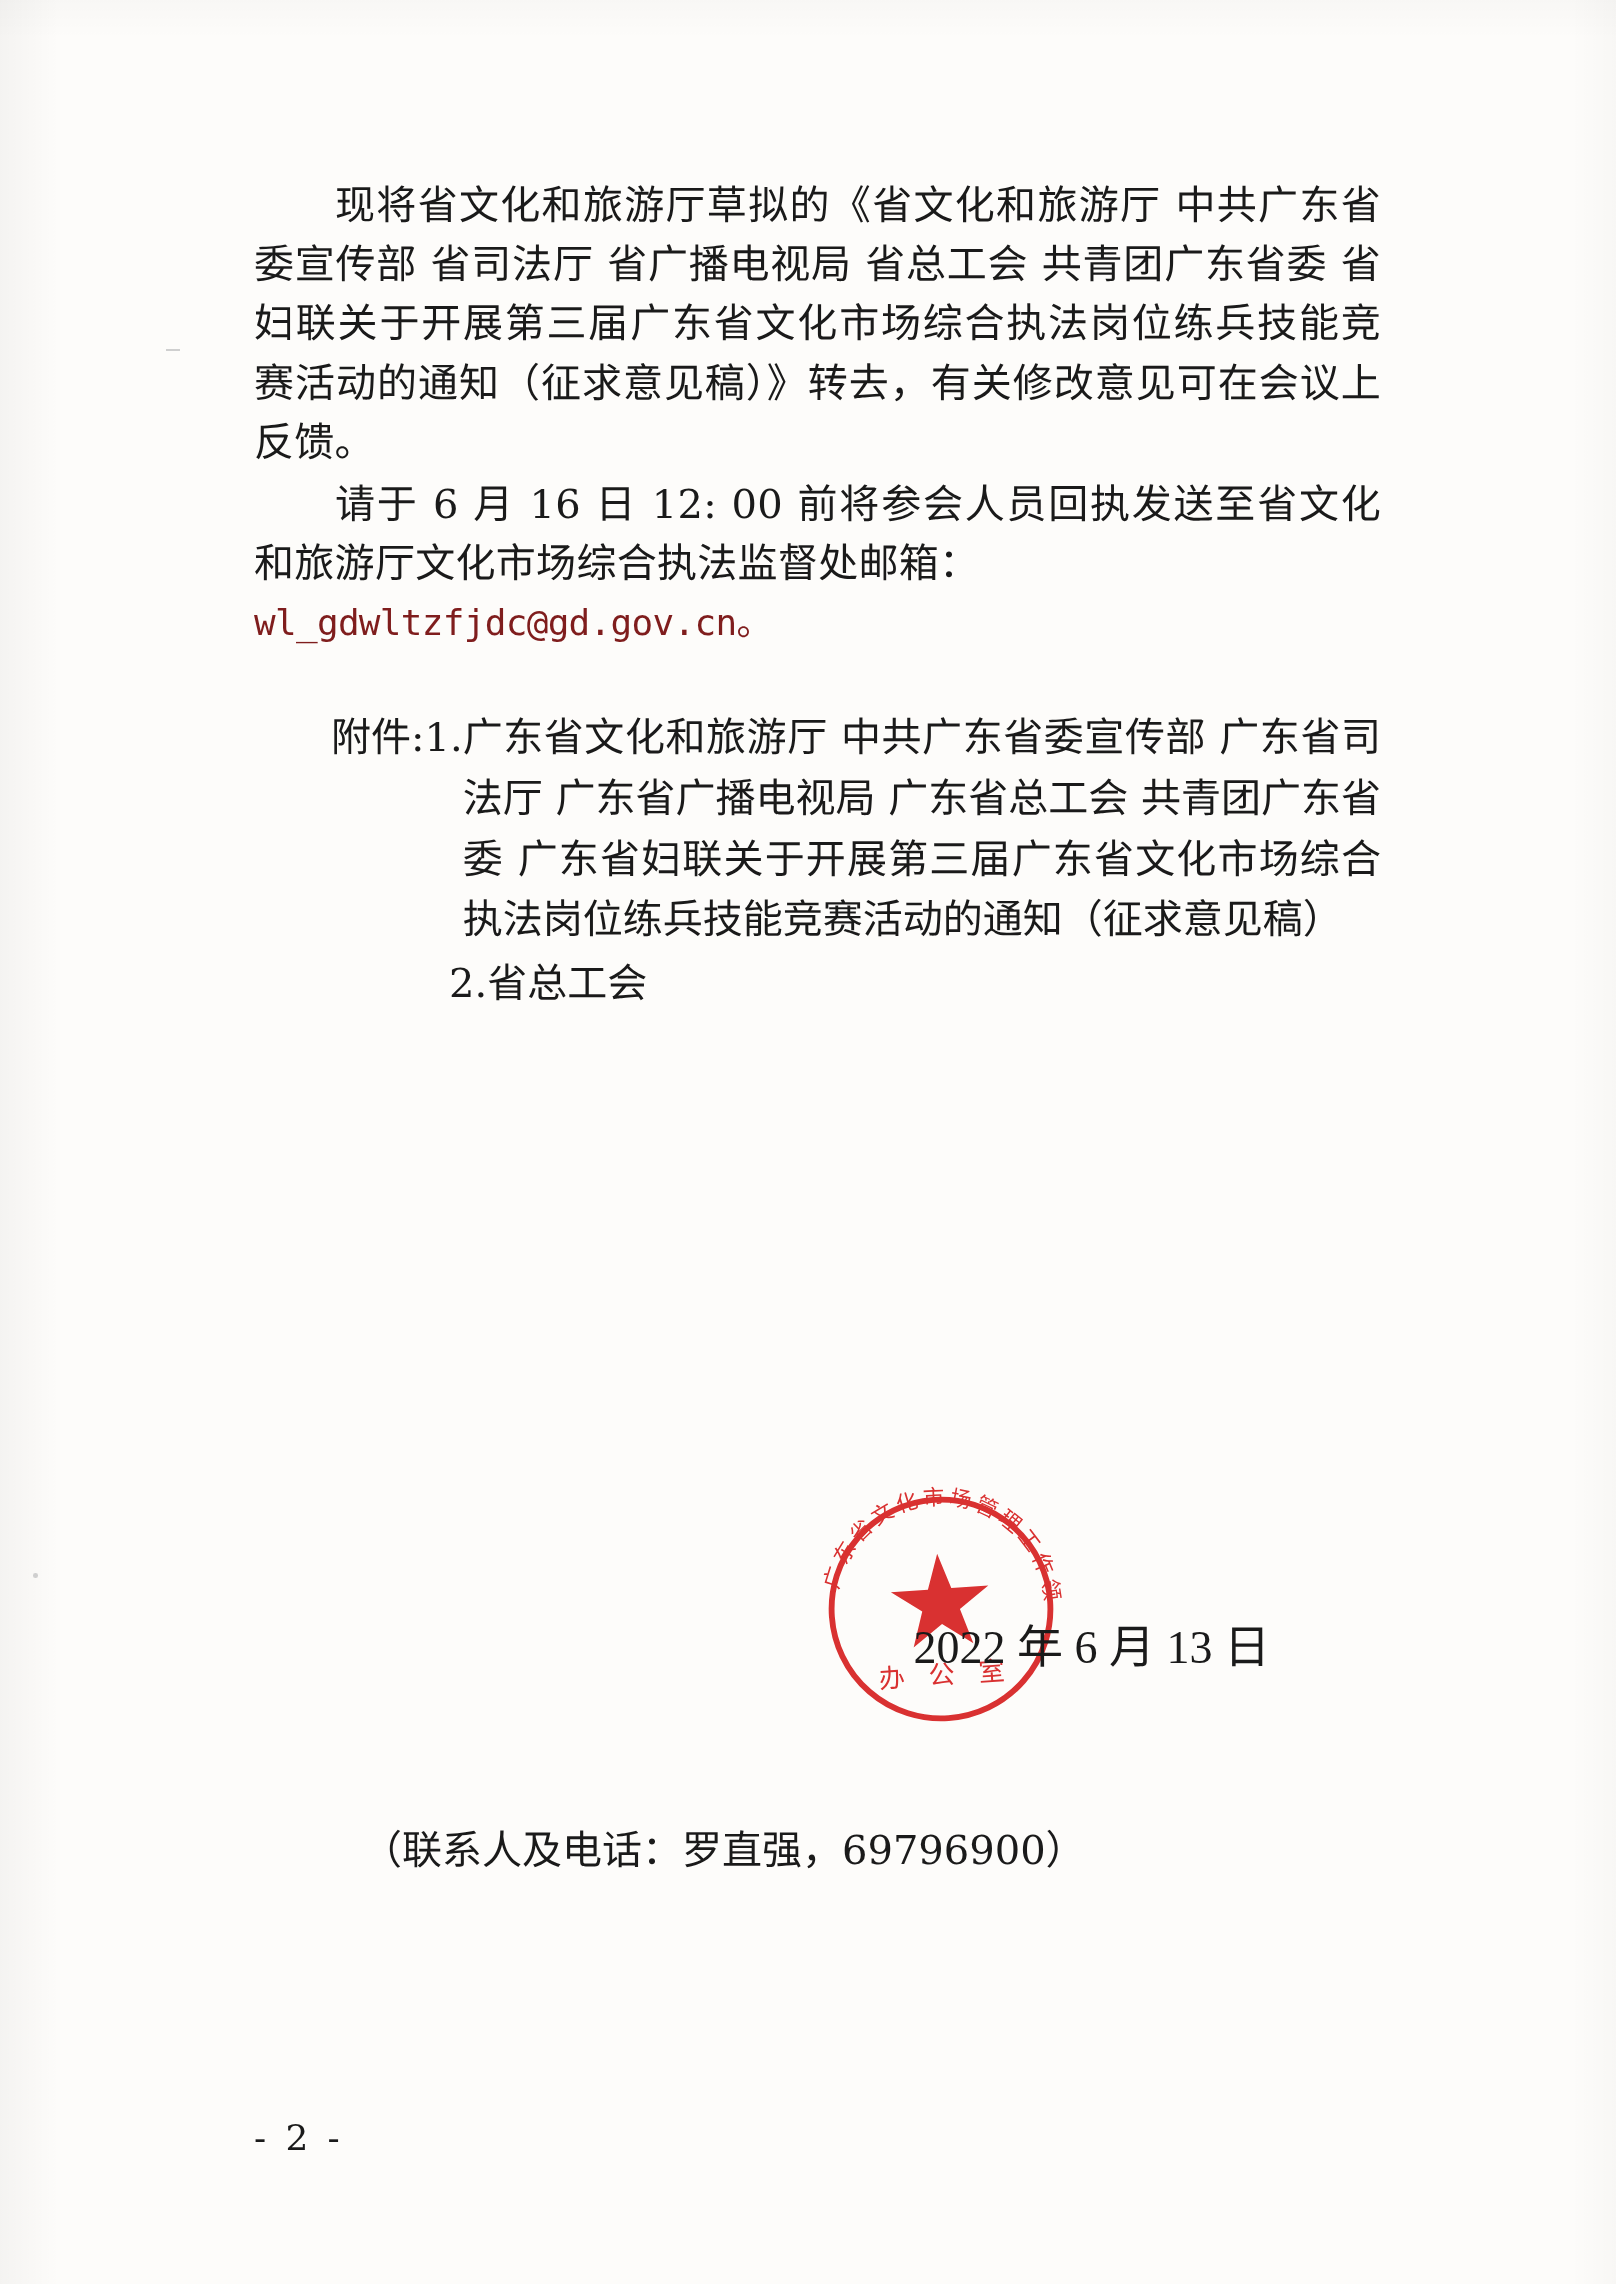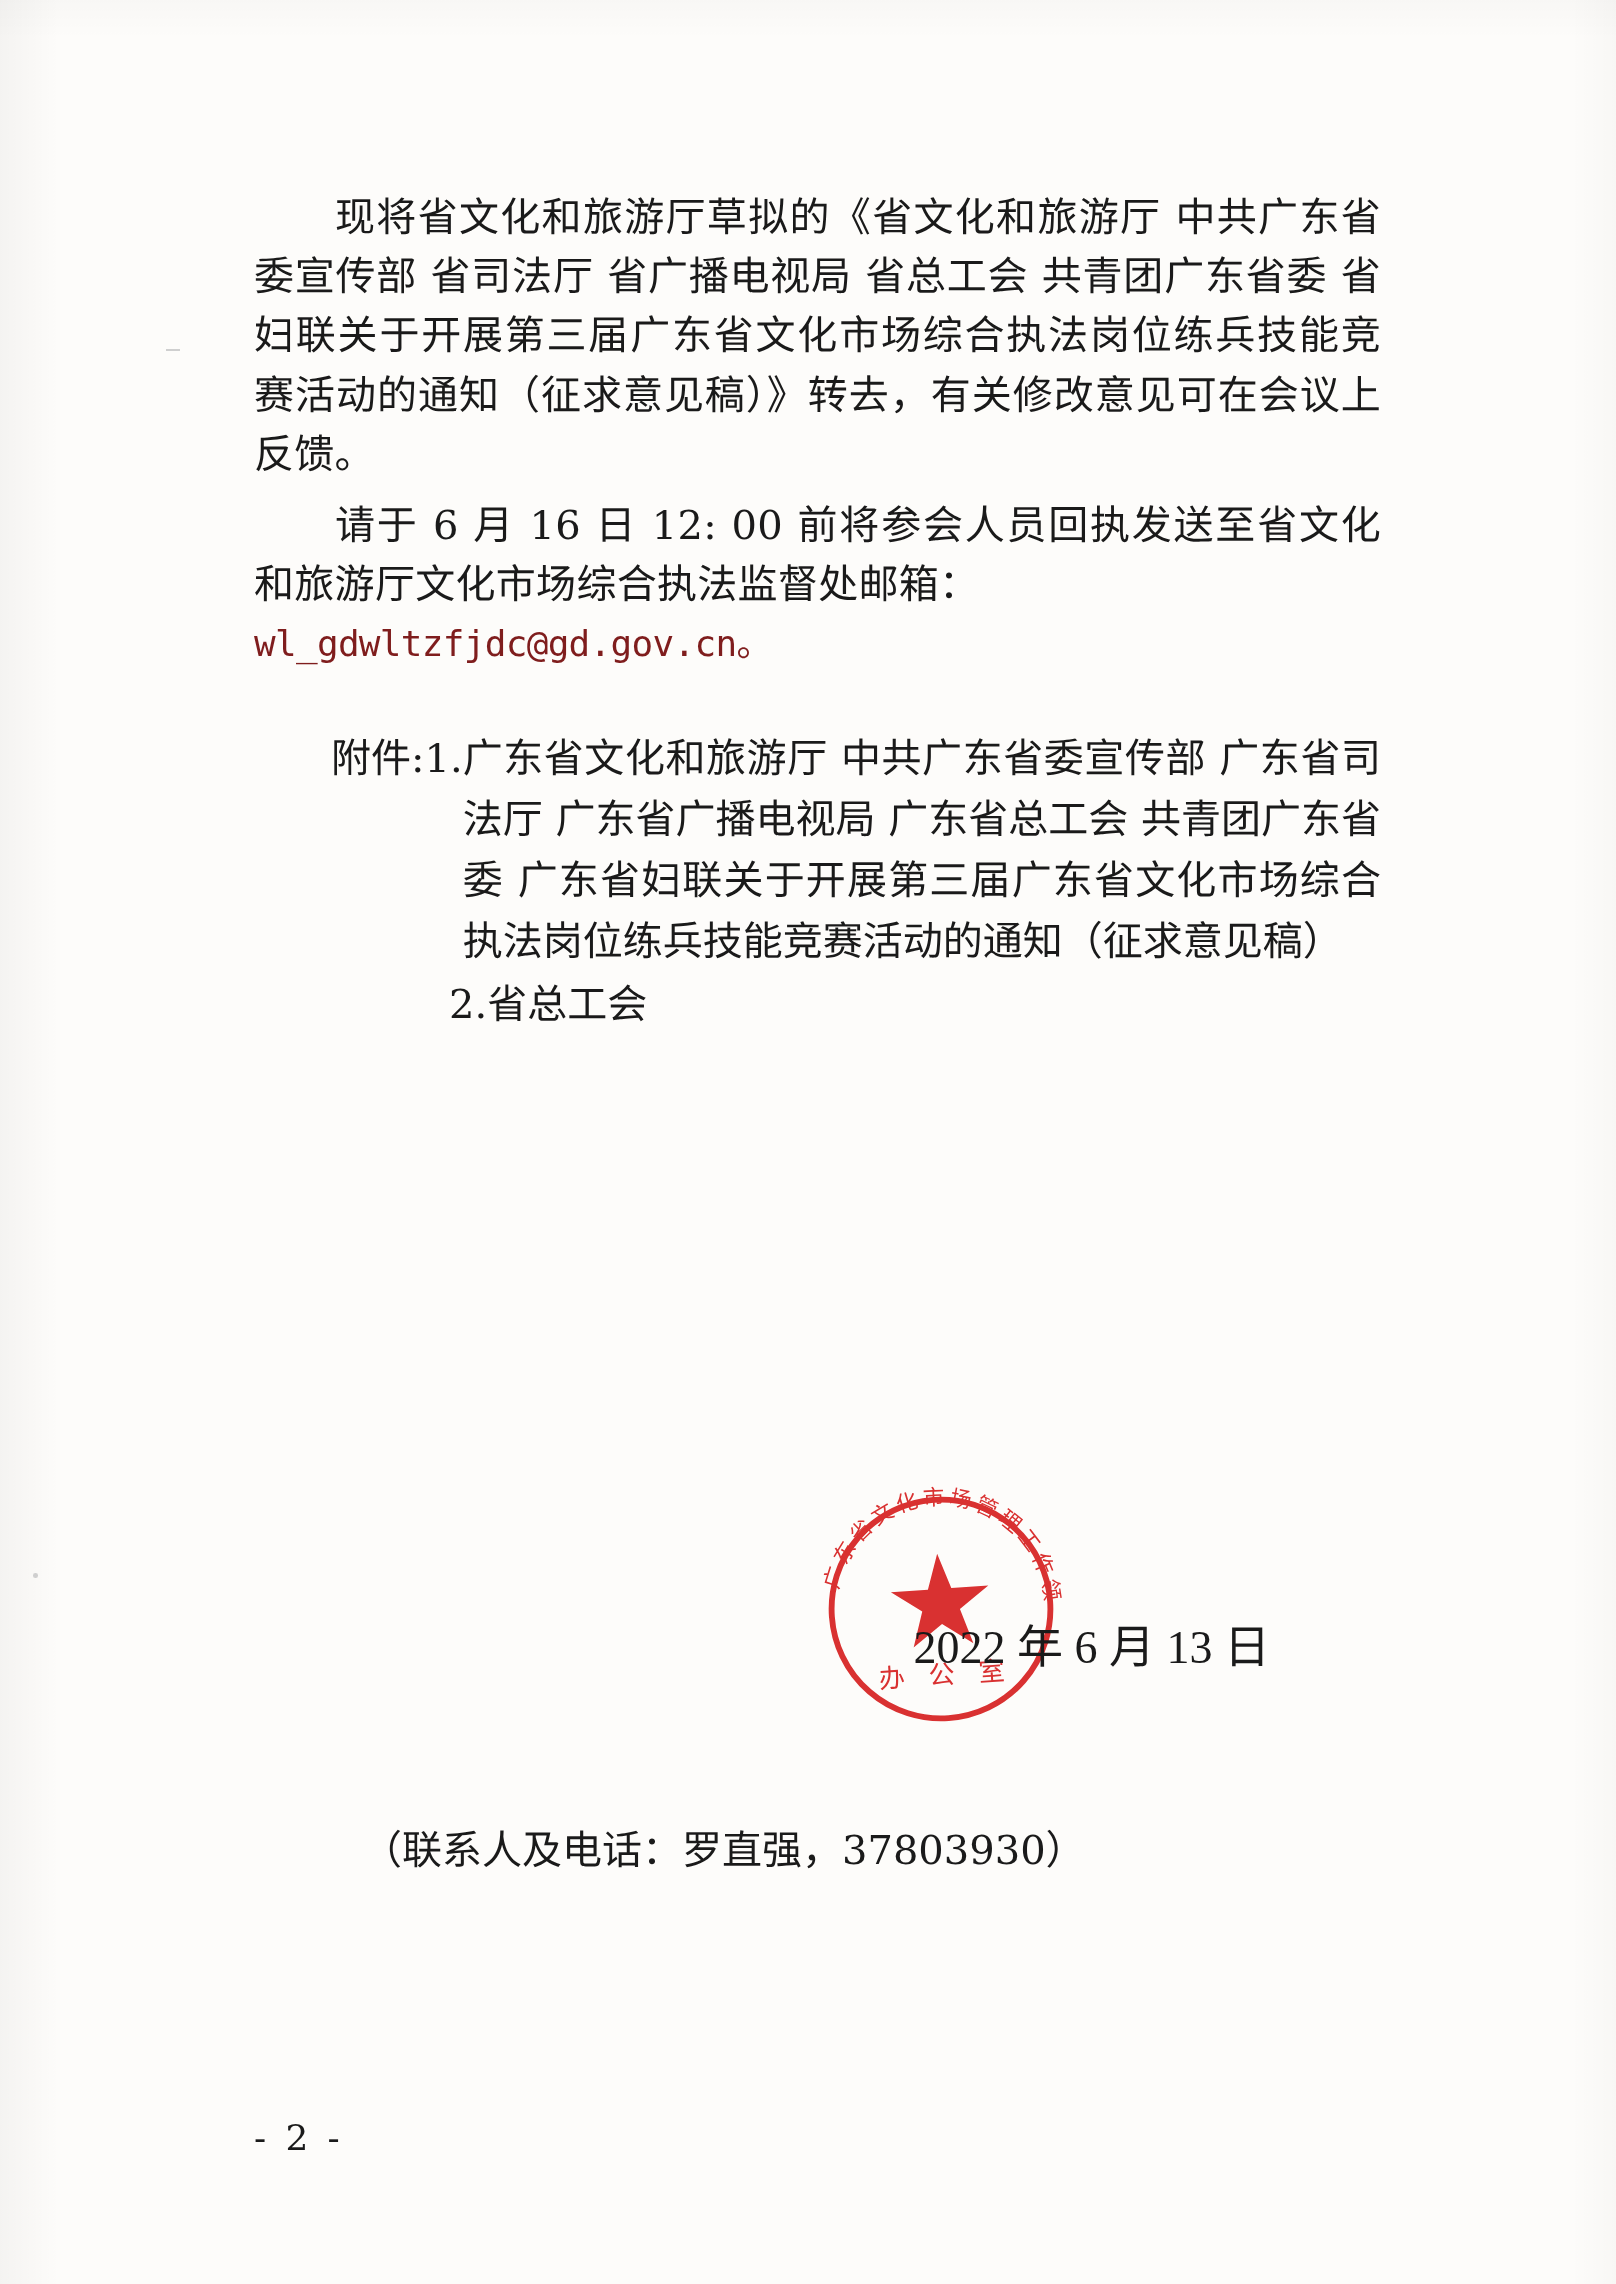--- a/index.html
+++ b/index.html
@@ -41,21 +41,20 @@
     font-size: 40px;
     line-height: 1.48;
     letter-spacing: 0.3px;
     color: #1a1a1a;
     text-align: justify;
     margin: 0 0 2.6px 0;
     font-family: "DejaVu Serif", "Liberation Serif", serif;
   }
   .indent {
     text-indent: 81px;
-    margin-top: 12px;
   }
   .mono-line {
     font-family: "DejaVu Sans Mono", "Liberation Mono", monospace;
     font-size: 36px;
     letter-spacing: -0.7px;
     color: #7f1d1d;
     line-height: 1.5;
   }
   .gap-block {
     height: 51px;
@@ -182,17 +181,17 @@
         <textPath href="#sealTextPath" startOffset="8%">广东省文化市场管理工作领导小组</textPath>
       </text>
       <text x="215" y="330" text-anchor="middle" font-family="'DejaVu Serif','Liberation Serif',serif" font-size="40" fill="#d62020" letter-spacing="12">办 公 室</text>
     </svg>
   </div>
 
   <div class="signature">
     <div class="sign-date">2022 年 6 月 13 日</div>
   </div>
 
-  <div class="contact">（联系人及电话：罗直强，37803930）</div>
+  <div class="contact">（联系人及电话：罗直强，69796900）</div>
 
   <div class="page-number">- 2 -</div>
 </div>
 
 
 </body></html>

